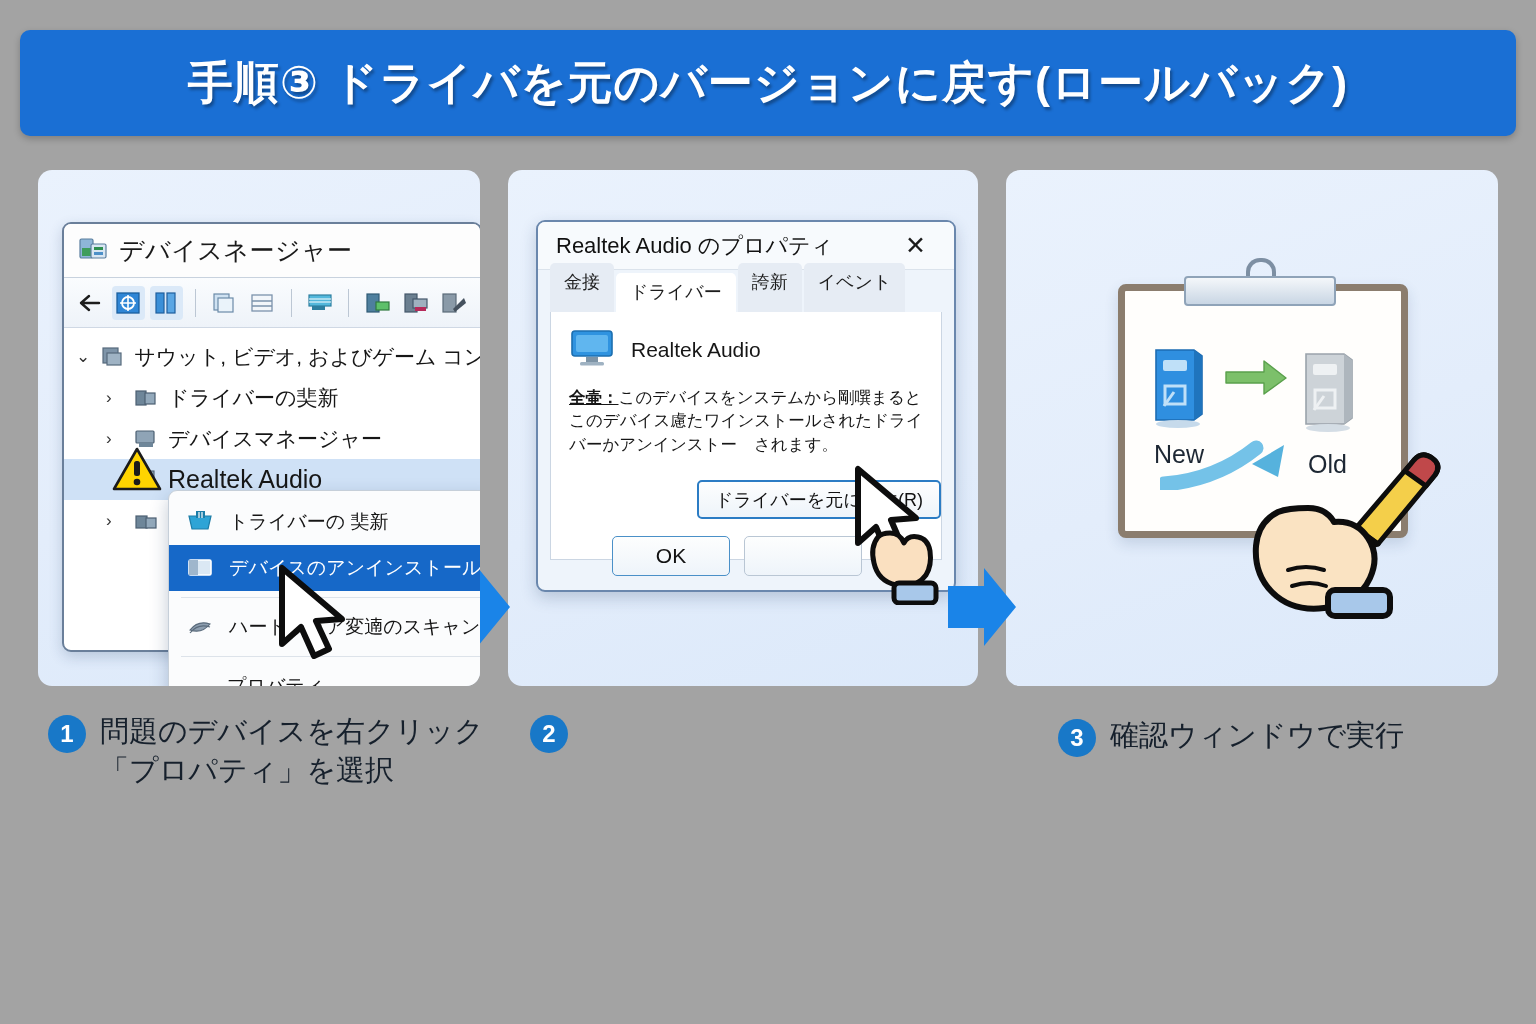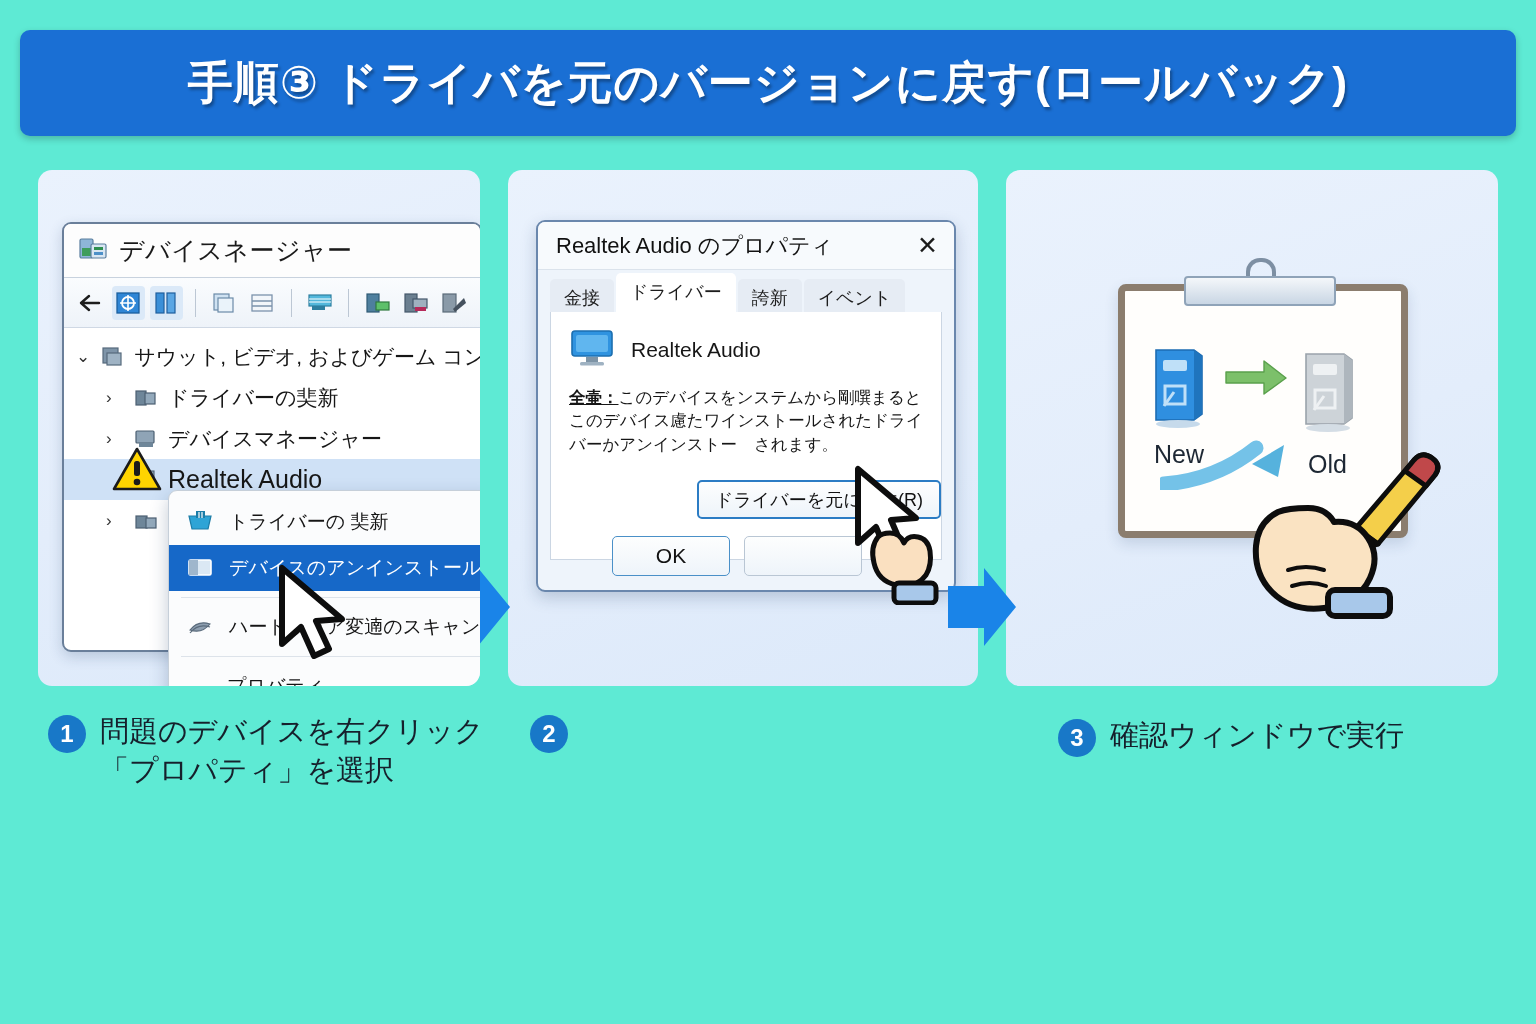--- a/index.html
+++ b/index.html
@@ -2,21 +2,21 @@
 <html><head>
 <meta charset="utf-8">
 <style>
   * { box-sizing: border-box; margin: 0; padding: 0; }
   html, body {
     width: 1536px; height: 1024px;
     background: #ffffff;
     font-family: "Liberation Sans", "DejaVu Sans", sans-serif;
     overflow: hidden;
   }
-  .page { position: relative; width: 1536px; height: 1024px; background: #5eead4; }
+  .page { position: relative; width: 1536px; height: 1024px; background: #a3a3a3; }
 
   
   .header-bar {
     position: absolute; left: 20px; top: 30px;
     width: 1496px; height: 106px;
     background: #1a6fd4;
     border-radius: 10px;
     box-shadow: 0 3px 7px rgba(0,0,0,.22);
     display: flex; align-items: center; justify-content: center;
   }
@@ -122,28 +122,28 @@
     width: 420px; height: 372px;
     background: #eef4fb;
     border: 2.5px solid #6a87ad;
     border-radius: 9px;
     box-shadow: 0 6px 16px rgba(30,60,100,.22);
     overflow: hidden;
   }
   .pd-titlebar {
     height: 48px; background: #f7fafd;
     display: flex; align-items: center; justify-content: space-between;
-    padding: 0 16px 0 18px;
+    padding: 0 28px 0 18px;
     border-bottom: 1px solid #dbe3ec;
   }
   .pd-title { font-size: 22px; color: #111; white-space: nowrap; }
   .pd-close { font-size: 25px; color: #1b1b1b; line-height: 1; }
   .pd-tabs { display: flex; align-items: flex-end; height: 42px; padding: 0 12px; gap: 2px; background: #eef4fb; }
   .pd-tab {
-    padding: 7px 14px 2px; font-size: 18px; color: #1d1d1d;
+    padding: 7px 14px 18px; font-size: 18px; color: #1d1d1d;
     background: #e6ecf4; border-radius: 5px 5px 0 0;
     white-space: nowrap;
   }
   .pd-tab.active { background: #ffffff; font-weight: normal; padding-bottom: 8px; }
   .pd-body {
     margin: 0 12px; height: 248px; background: #ffffff;
     border: 1px solid #cbd6e3; border-top: none;
     padding: 16px 18px 0;
     position: relative;
   }

